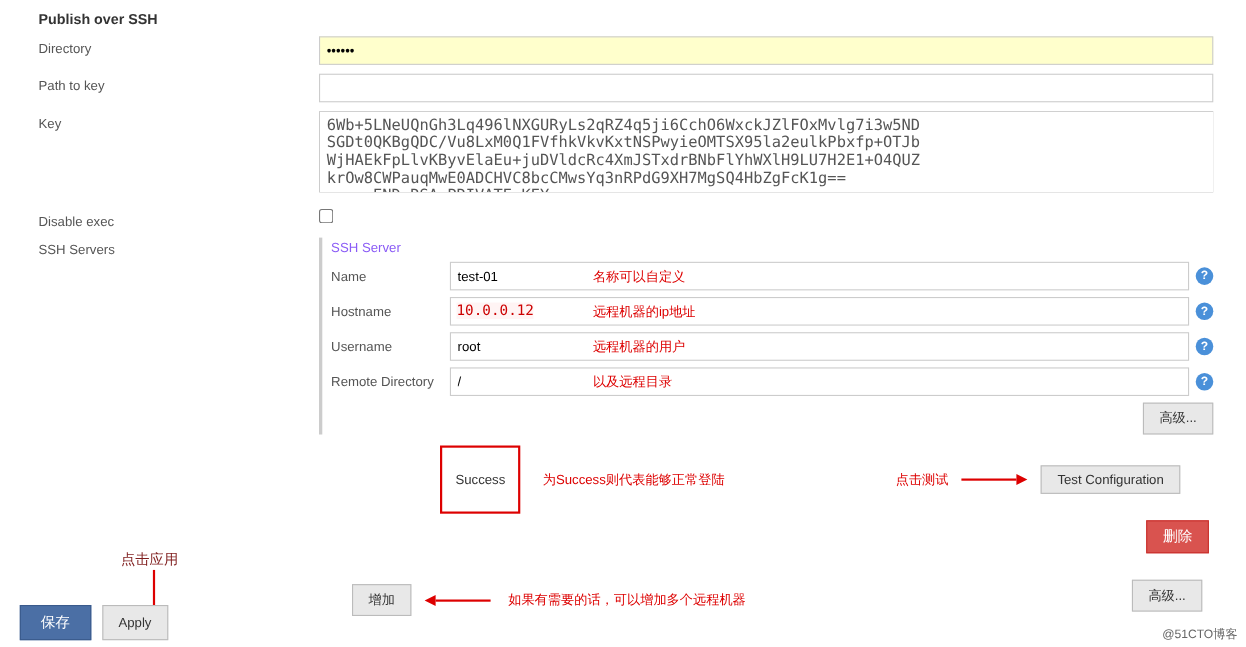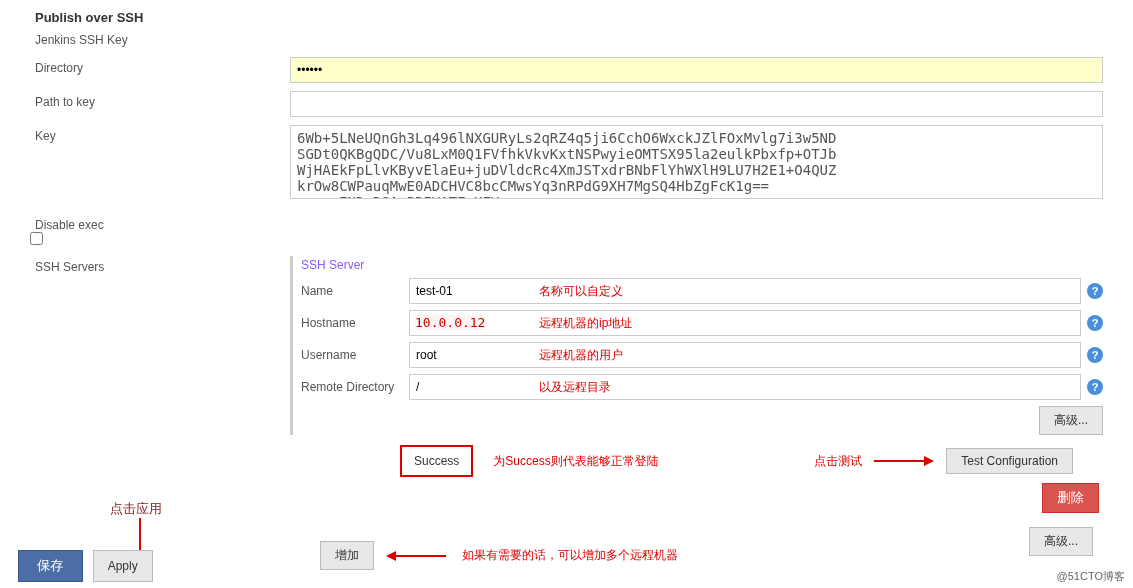--- a/index.html
+++ b/index.html
@@ -22,40 +22,39 @@
     .slabel { width: 108px; flex-shrink: 0; color: #555; }
     .sinput-wrap { flex: 1; position: relative; }
     .sinput { width: 100%; height: 26px; border: 1px solid #ccc; padding: 2px 6px; font-size: 12px; }
     .help-icon { width: 16px; height: 16px; margin-left: 6px; border-radius: 50%; background: #4a90d9; color: #fff; display: inline-flex; align-items: center; justify-content: center; font-size: 11px; font-weight: bold; flex-shrink: 0; }
     .overlay-text { position: absolute; color: #d00; font-size: 12px; pointer-events: none; }
     .ip-overlay { color: #c00; font-family: monospace; font-size: 13px; background: rgba(255,200,200,0.2); }
     .btn { display: inline-block; background: #e8e8e8; border: 1px solid #bbb; padding: 5px 14px; font-size: 12px; cursor: pointer; color: #333; }
     .btn-blue { background: #4b6fa5; color: #fff; border: 1px solid #3a5a8c; padding: 6px 18px; }
     .btn-red { background: #d9534f; color: #fff; border: 1px solid #c9302c; padding: 5px 14px; }
     .btn-row-right { display: flex; justify-content: flex-end; gap: 8px; margin-top: 6px; }
-    .success-box { border: 2px solid #d00; padding: 7px 12px; display: inline-block; color: #333; }
+    .success-box { border: 2px solid #d00; padding: 22px 12px; display: inline-block; color: #333; }
     .success-row { display: flex; align-items: center; margin-top: 10px; margin-left: 370px; position: relative; }
     .red-note { color: #d00; margin-left: 20px; }
     .test-row { position: absolute; right: 30px; display: flex; align-items: center; }
     .add-row { display: flex; align-items: center; margin-top: 28px; margin-left: 290px; }
     .arrow-left { width: 0; height: 0; border-top: 5px solid transparent; border-bottom: 5px solid transparent; border-right: 10px solid #d00; }
     .arrow-line { height: 2px; background: #d00; width: 50px; }
     .arrow-right { width: 0; height: 0; border-top: 5px solid transparent; border-bottom: 5px solid transparent; border-left: 10px solid #d00; }
     .footer-btns { position: absolute; bottom: 6px; left: 18px; display: flex; gap: 10px; }
     .apply-note { position: absolute; left: 110px; bottom: 70px; color: #7f1d1d; font-size: 13px; }
     .apply-arrow-svg { position: absolute; left: 125px; bottom: 20px; }
     .watermark { position: absolute; right: 8px; bottom: 4px; font-size: 11px; color: #666; }
     .bottom-adv { position: absolute; right: 40px; bottom: 32px; }
   </style>
 </head>
 <body>
 
 <div class="container">
   <div class="section-title">Publish over SSH</div>
-  <div class="sub-title">Jenkins SSH Key</div>
 
   <div class="row">
     <div class="label-col">Directory</div>
     <div class="input-col">
       <input class="pass-input" type="text" value="••••••" style="">
     </div>
   </div>
 
   <div class="row">
     <div class="label-col">Path to key</div>
@@ -68,21 +67,21 @@
     <div class="label-col">Key</div>
     <div class="input-col">
       <textarea class="textarea" style="">6Wb+5LNeUQnGh3Lq496lNXGURyLs2qRZ4q5ji6CchO6WxckJZlFOxMvlg7i3w5ND
 SGDt0QKBgQDC/Vu8LxM0Q1FVfhkVkvKxtNSPwyieOMTSX95la2eulkPbxfp+OTJb
 WjHAEkFpLlvKByvElaEu+juDVldcRc4XmJSTxdrBNbFlYhWXlH9LU7H2E1+O4QUZ
 krOw8CWPauqMwE0ADCHVC8bcCMwsYq3nRPdG9XH7MgSQ4HbZgFcK1g==
 -----END RSA PRIVATE KEY-----</textarea>
     </div>
   </div>
 
-  <div class="row" style="margin-top:12px;flex-direction:column;">
+  <div class="row" style="margin-top:12px;">
     <div class="label-col">Disable exec</div>
     <div class="input-col">
       <input type="checkbox" class="checkbox" style="">
     </div>
   </div>
 
   <div class="server-block">
     <div class="server-left-space">SSH Servers</div>
     <div class="server-content">
       <div class="server-title">SSH Server</div>

